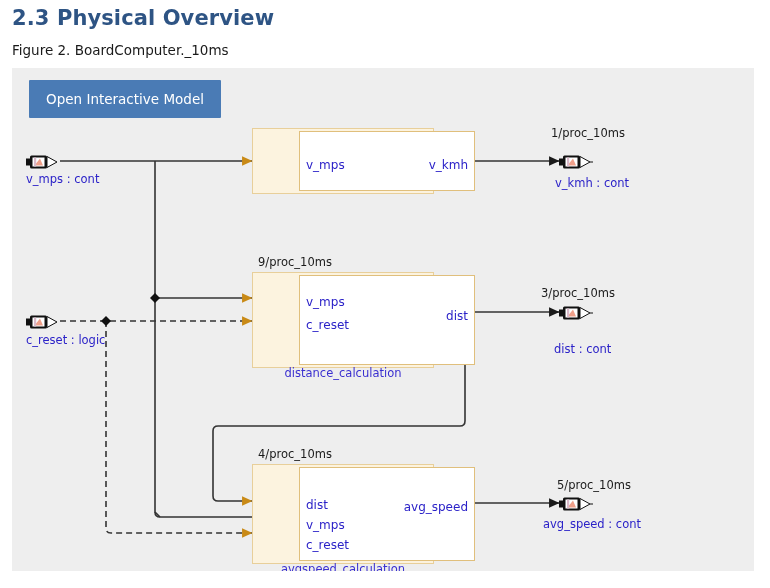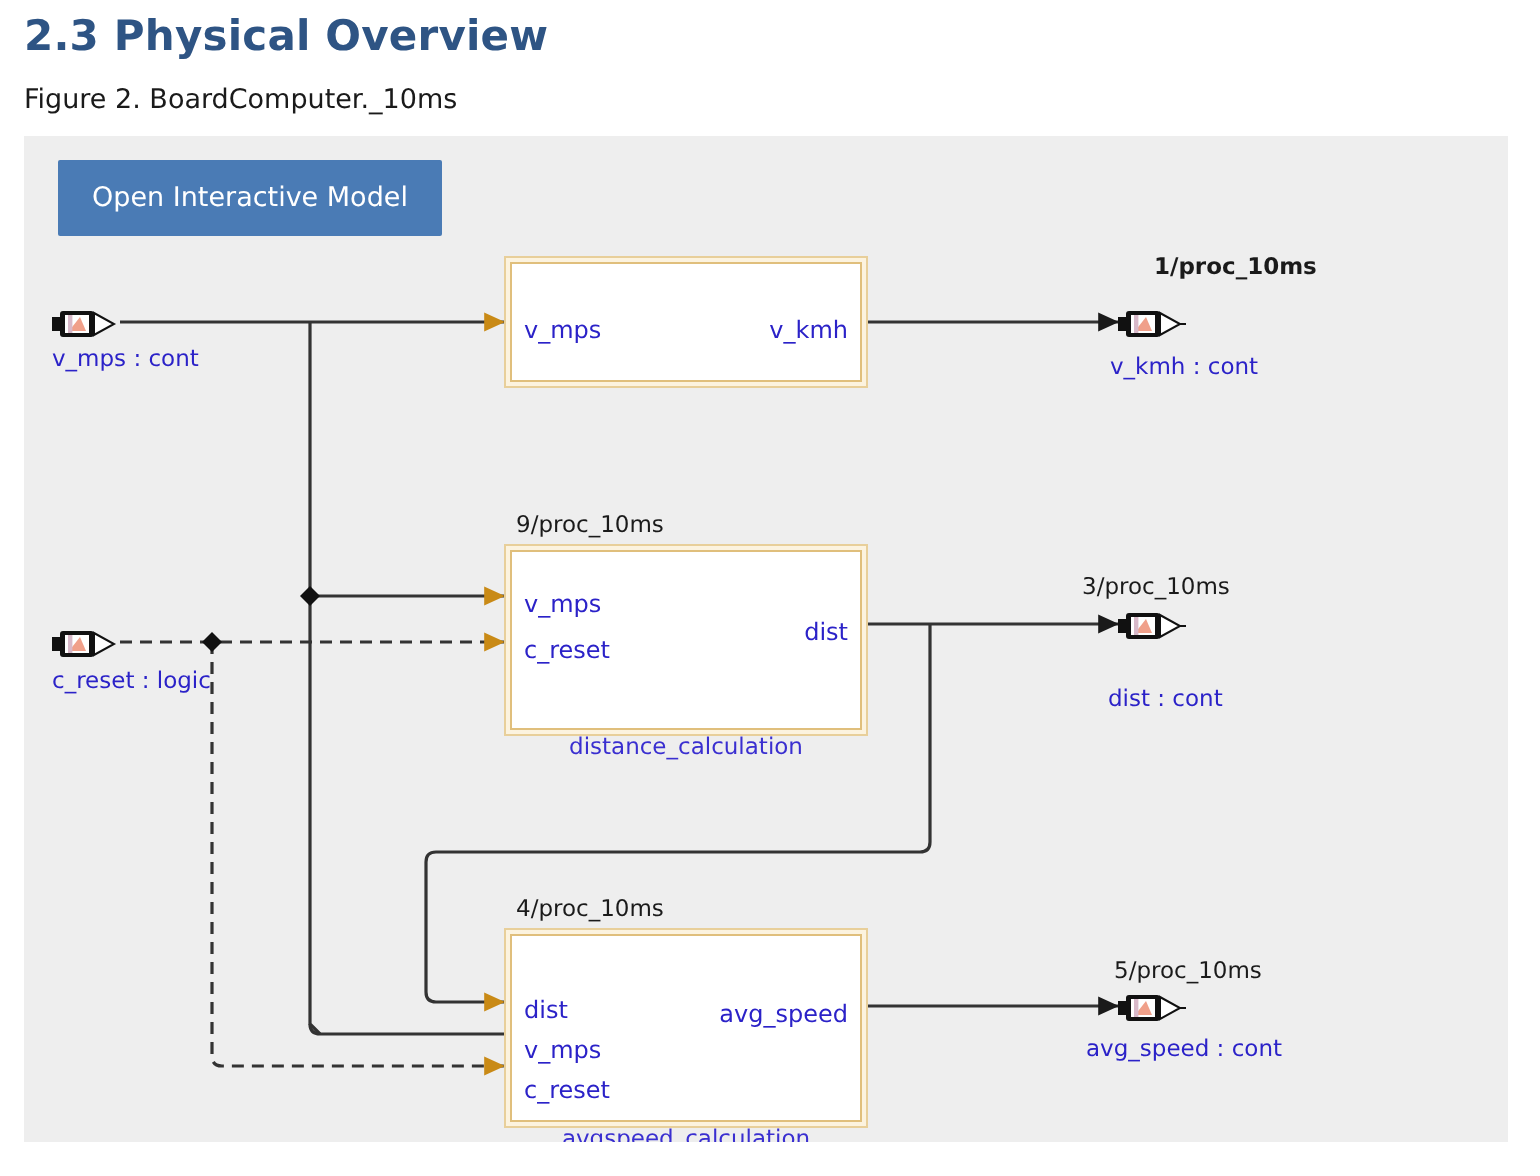--- a/index.html
+++ b/index.html
@@ -46,20 +46,21 @@
     border:1px solid #e8cf9a;
     padding:2px;
     box-sizing:border-box;
   }
   .blk .inner{
     width:100%;height:100%;
     background:#ffffff;
     border:1px solid #e0bf7c;
     box-sizing:border-box;
     position:relative;
+    margin-left:44px;
   }
   .blk-label{
     position:absolute;
     left:0;right:0;
     bottom:2px;
     text-align:center;
     font-size:11.5px;
     color:#3a2fd0;
     font-family:"DejaVu Sans","Liberation Sans",sans-serif;
   }
@@ -184,21 +185,21 @@
   <div class="blk" style="left:240px;top:396px;width:182px;height:100px;">
     <div class="inner">
       <div class="port-in" style="left:6px;top:30px;">dist</div>
       <div class="port-in" style="left:6px;top:50px;">v_mps</div>
       <div class="port-in" style="left:6px;top:70px;">c_reset</div>
       <div class="port-out" style="right:6px;top:32px;">avg_speed</div>
     </div>
   </div>
   <div class="blk-label" style="left:240px;top:494px;width:182px;">avgspeed_calculation</div>
 
-  <div class="blk-tag" style="left:565px;top:58px;font-weight:bold;">1/proc_10ms</div>
+  <div class="blk-tag" style="left:539px;top:58px;">1/proc_10ms</div>
   <div class="ioport" style="left:547px;top:86px;">
     <svg viewBox="0 0 34 14" width="34" height="14">
       <rect x="0" y="3.5" width="5" height="7" fill="#111"></rect>
       <rect x="4" y="0.5" width="17" height="13" rx="1.5" fill="#111"></rect>
       <rect x="6.5" y="2.5" width="12" height="9" fill="#ffffff"></rect>
       <path d="M8.5 10.5 L14 3.5 L17 10.5 z" fill="#f0a08a"></path>
       <rect x="8" y="2.5" width="2.2" height="9" fill="#d8b9c9"></rect>
       <path d="M21 1.5 L31 7 L21 12.5 z" fill="#ffffff" stroke="#111" stroke-width="1"></path>
       <path d="M31 7 L34 7" stroke="#111" stroke-width="1"></path>
     </svg>

